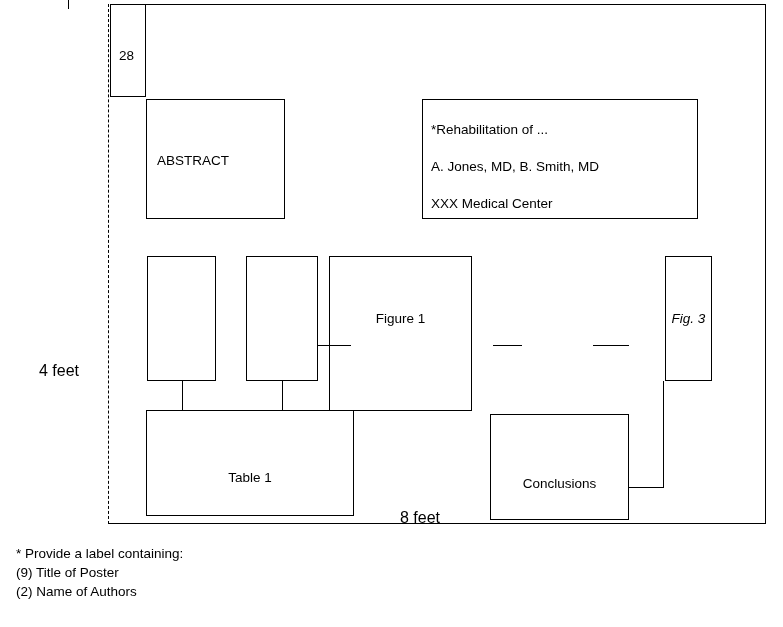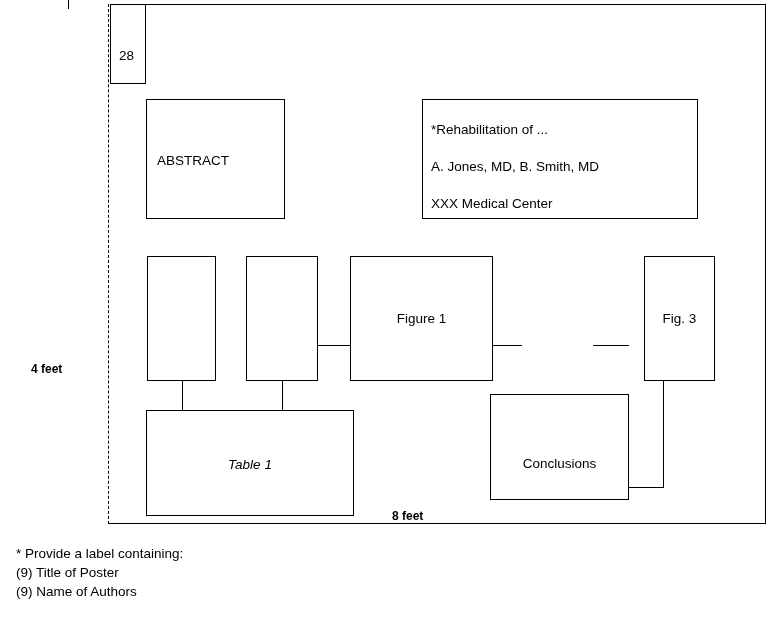--- a/index.html
+++ b/index.html
@@ -52,23 +52,24 @@
     width: 0;
     border-left: 1px dashed #000000;
   }
   .tick {
     position: absolute;
     width: 0;
     border-left: 1px solid #000000;
   }
   .dim-label {
     position: absolute;
-    font-weight: bold;
-    font-size: 12px;
+    font-weight: normal;
+    font-size: 16px;
     white-space: nowrap;
+    margin-left: 8px;
   }
   .title-line {
     position: absolute;
     font-size: 13.5px;
     white-space: nowrap;
   }
   .foot {
     position: absolute;
     font-size: 13.5px;
     line-height: 19px;
@@ -84,21 +85,21 @@
 
 <div id="canvas">
 
   <div class="tick" style="left:68px; top:0px; height:9px;"></div>
 
   <div class="rule-h" style="left:110px; top:4px; width:656px;"></div>
   <div class="rule-v" style="left:765px; top:4px; height:520px;"></div>
   <div class="rule-h" style="left:108px; top:523px; width:658px;"></div>
   <div class="dash-v" style="left:108px; top:4px; height:520px;"></div>
 
-  <div class="box" style="left:110px; top:4px; width:36px; height:80px;">
+  <div class="box" style="left:110px; top:4px; width:36px; height:93px;">
     <span class="num-label" style="left:8px; top:43px;">28</span>
   </div>
 
   <div class="box" style="left:146px; top:99px; width:139px; height:120px;">
     <span class="box-label" style="left:10px; top:53px;">ABSTRACT</span>
   </div>
 
   <div class="box" style="left:422px; top:99px; width:276px; height:120px;">
     <span class="title-line" style="left:8px; top:22px;">*Rehabilitation of ...</span>
     <span class="title-line" style="left:8px; top:59px;">A. Jones, MD, B. Smith, MD</span>
@@ -106,47 +107,47 @@
   </div>
 
   <div class="box" style="left:147px; top:256px; width:69px; height:125px;">
     <span class="box-label label-center" style="top:56px;"></span>
   </div>
 
   <div class="box" style="left:246px; top:256px; width:72px; height:125px;">
     <span class="box-label label-center" style="top:56px;"></span>
   </div>
 
-  <div class="box" style="left:350px; top:256px; width:143px; height:125px;padding-left:8px;">
+  <div class="box" style="left:329px; top:256px; width:143px; height:155px;padding-left:8px;">
     <span class="box-label label-center" style="top:54px;">Figure 1</span>
   </div>
 
 
-  <div class="box" style="left:644px; top:256px; width:71px; height:125px;">
+  <div class="box" style="left:665px; top:256px; width:47px; height:125px;font-style:italic;">
     <span class="box-label label-center" style="top:54px;">Fig. 3</span>
   </div>
 
   <div class="rule-h" style="left:318px; top:345px; width:33px;"></div>
   <div class="rule-h" style="left:493px; top:345px; width:29px;"></div>
   <div class="rule-h" style="left:593px; top:345px; width:36px;"></div>
 
   <div class="box" style="left:146px; top:410px; width:208px; height:106px;">
-    <span class="box-label label-center" style="top:46px;font-style:italic;">Table 1</span>
+    <span class="box-label label-center" style="top:59px;">Table 1</span>
   </div>
 
-  <div class="box" style="left:490px; top:394px; width:139px; height:106px;">
+  <div class="box" style="left:490px; top:414px; width:139px; height:106px;">
     <span class="box-label label-center" style="top:61px;">Conclusions</span>
   </div>
 
   <div class="rule-v" style="left:182px; top:381px; height:30px;"></div>
   <div class="rule-v" style="left:282px; top:381px; height:30px;"></div>
 
   <div class="rule-v" style="left:663px; top:381px; height:106px;"></div>
   <div class="rule-h" style="left:629px; top:487px; width:35px;"></div>
 
   <div class="dim-label" style="left:31px; top:362px;">4 feet</div>
   <div class="dim-label" style="left:392px; top:509px;">8 feet</div>
 
   <div class="foot" style="left:16px; top:544px;">* Provide a label containing:</div>
   <div class="foot" style="left:16px; top:563px;">(9) Title of Poster</div>
-  <div class="foot" style="left:16px; top:582px;">(9) Name of Authors</div>
+  <div class="foot" style="left:16px; top:582px;">(2) Name of Authors</div>
 
 </div>
 
 </body></html>

